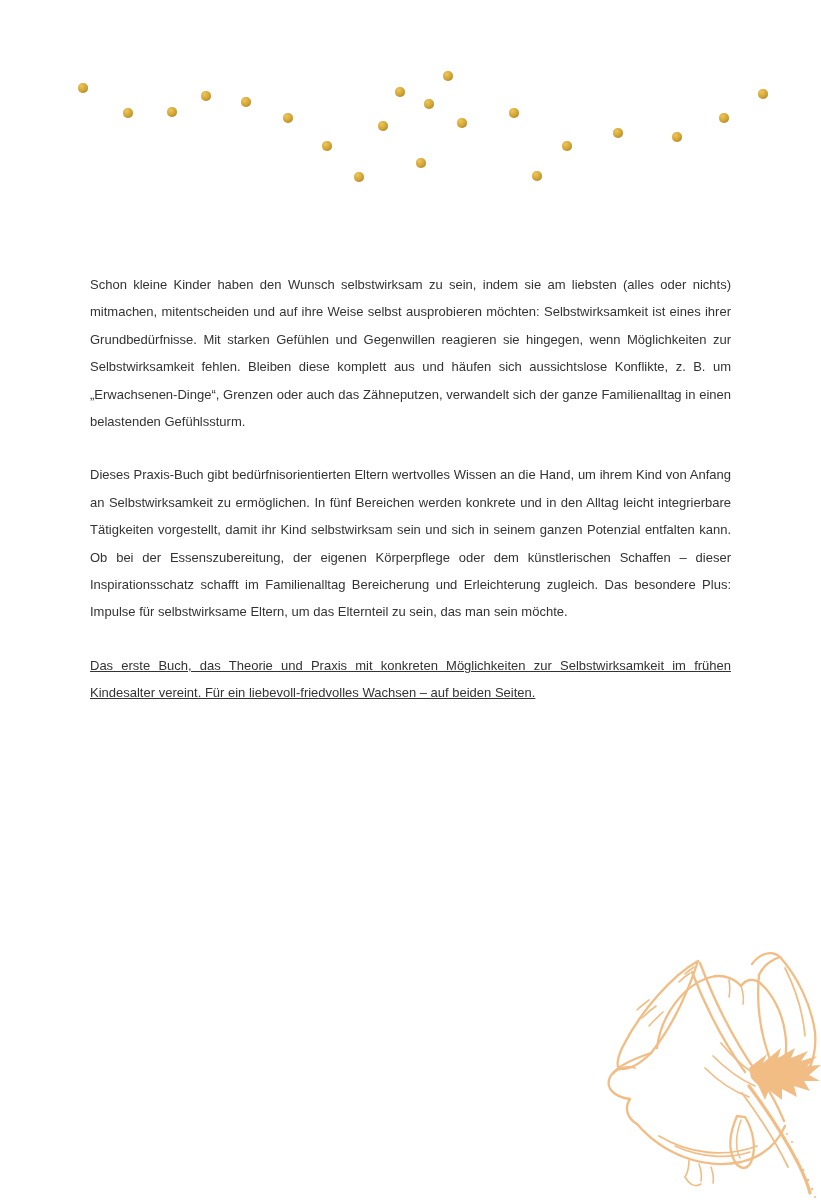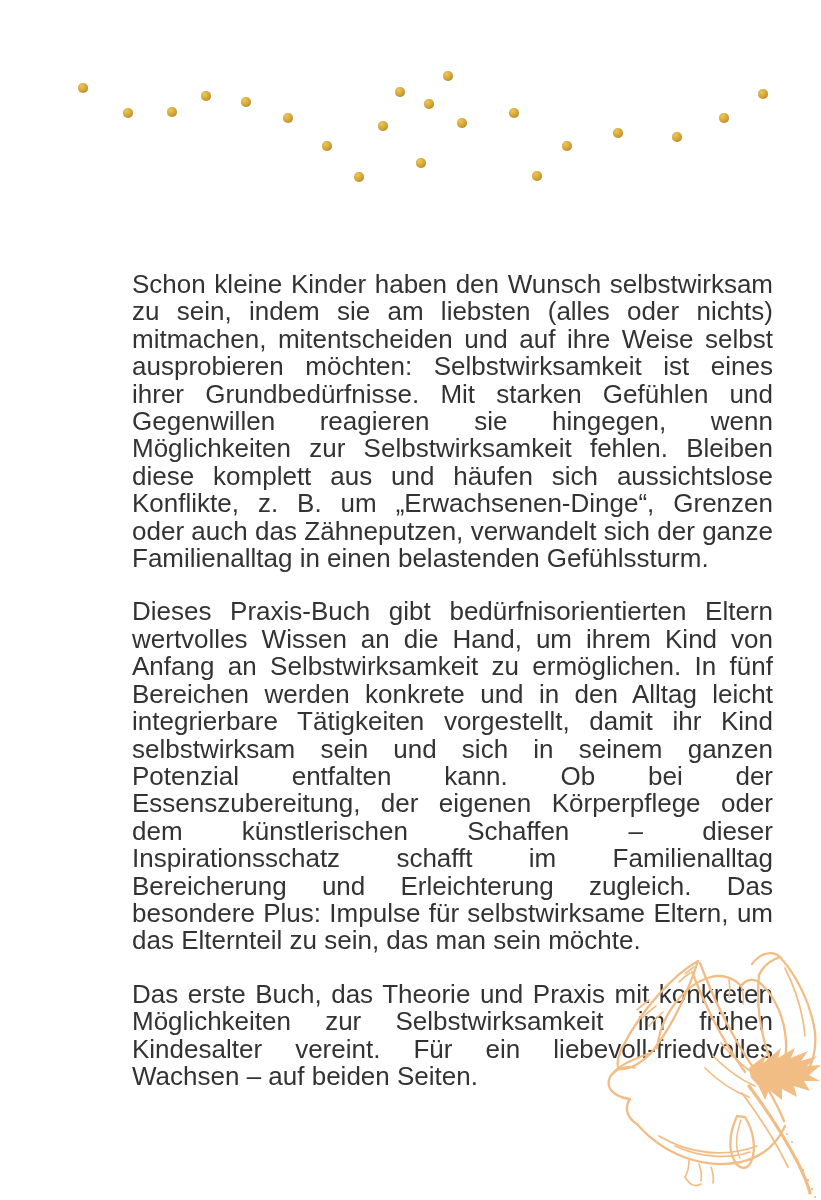--- a/index.html
+++ b/index.html
@@ -31,31 +31,31 @@
       var(--dot-mid, #d0a232) 55%,
       var(--dot-edge, #9e7316) 100%);
     box-shadow: 0 0 0.5px rgba(130,95,15,0.6);
   }
   .text-block {
     position: absolute;
     left: 90px;
     top: 271px;
     width: 641px;
     color: var(--text-color, #333333);
-    font-size: 26px;
+    font-size: 13px;
     line-height: 27.4px;
     text-align: justify;
     text-justify: inter-word;
-    margin-left: 42px;
   }
   .text-block p {
     margin: 0 0 26px 0;
   }
   .text-block p:last-child {
     margin-bottom: 0;
+    text-decoration: underline;
   }
   .flower {
     position: absolute;
     left: 601px;
     top: 948px;
     width: 220px;
     height: 252px;
   }
 </style>
 </head>

